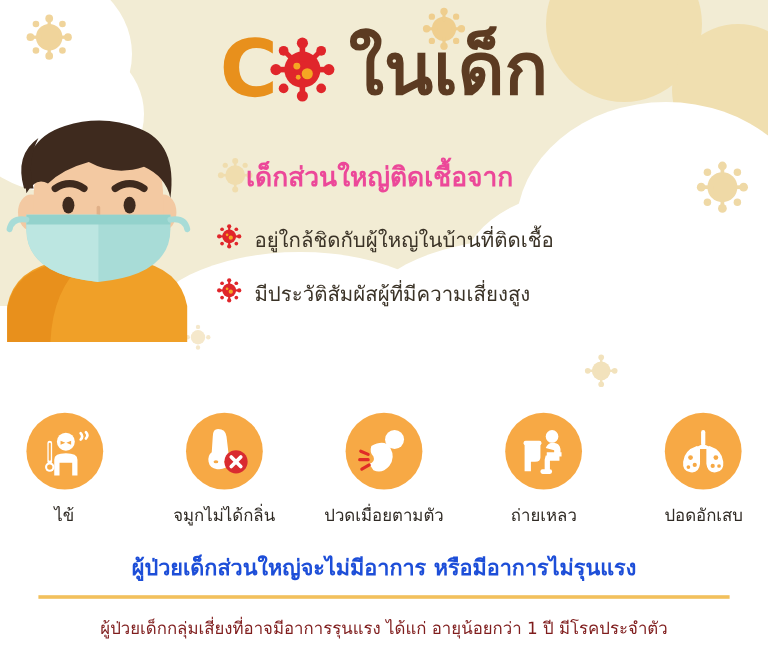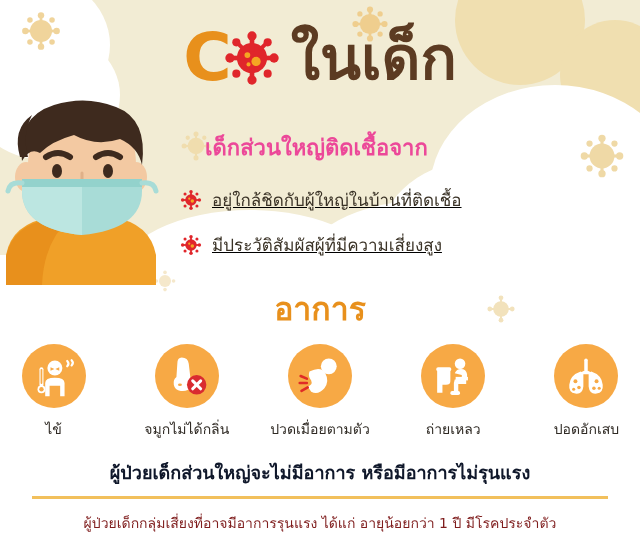--- a/index.html
+++ b/index.html
@@ -70,21 +70,21 @@
   .child { position:absolute; left:0px; top:95px; width:165px; height:190px; }
 
   
   .infect-head {
     position:absolute; left:205px; top:130px;
     font-size:22px; font-weight:bold; color:#ec4899;
     white-space:nowrap;
   }
   .bullet-list { position:absolute; left:180px; top:186px; width:440px; }
   .bullet-item {
-    display:flex; align-items:center; gap:10px; margin-bottom:18px;text-decoration:underline;
+    display:flex; align-items:flex-start; gap:10px; margin-bottom:18px;
   }
   .bullet-virus { width:22px; height:22px; flex:0 0 auto; }
   .bullet-text { font-size:17px; color:#3A3226; white-space:nowrap; }
 
   
   .symptoms-head {
     position:absolute; left:0; top:283px; width:640px;
     text-align:center; font-size:32px; font-weight:bold; color:#E8901C;
   }
 
@@ -104,21 +104,21 @@
     position:relative;
   }
   .symptom-label {
     margin-top:10px; font-size:14px; color:#2F2A24; text-align:left;
     white-space:nowrap;
   }
 
   
   .statement {
     position:absolute; left:0; top:458px; width:640px;
-    text-align:center; font-size:18px; font-weight:bold; color:#0f172a;
+    text-align:center; font-size:18px; font-weight:bold; color:#1d4ed8;
   }
   .divider {
     position:absolute; left:32px; top:496px; width:576px; height:3px;
     background:#F2C05C;
   }
   .footnote {
     position:absolute; left:0; top:512px; width:640px;
     text-align:center; font-size:14px; color:#7f1d1d;
   }
 </style>
@@ -362,21 +362,20 @@
           <g fill="#F5A623">
             <circle cx="56" cy="55" r="8"></circle>
               <circle cx="42" cy="44" r="5"></circle>
           </g>
         </svg>
       </span>
       <span class="bullet-text">มีประวัติสัมผัสผู้ที่มีความเสี่ยงสูง</span>
     </div>
   </div>
 
-  <div class="symptoms-head">อาการ</div>
 
   <div class="symptom-row">
 
     <div class="symptom">
       <div class="symptom-circle">
         <svg width="44" height="44" viewBox="0 0 100 100">
           <g fill="#ffffff">
 
             <circle cx="52" cy="32" r="17"></circle>
 

